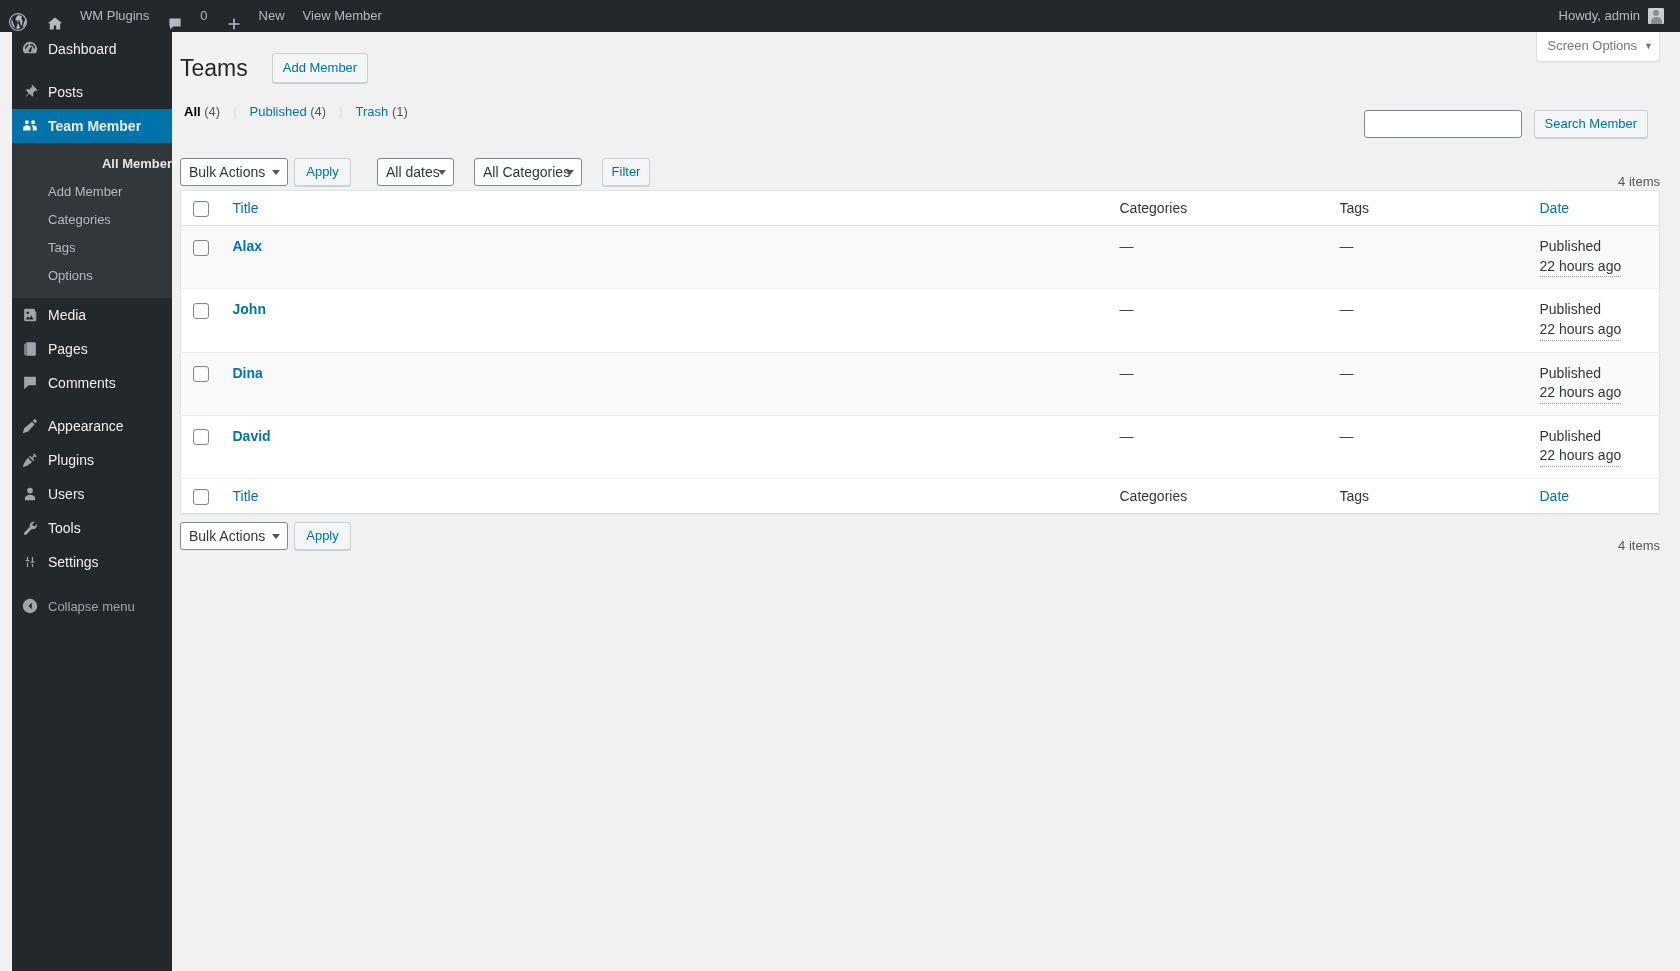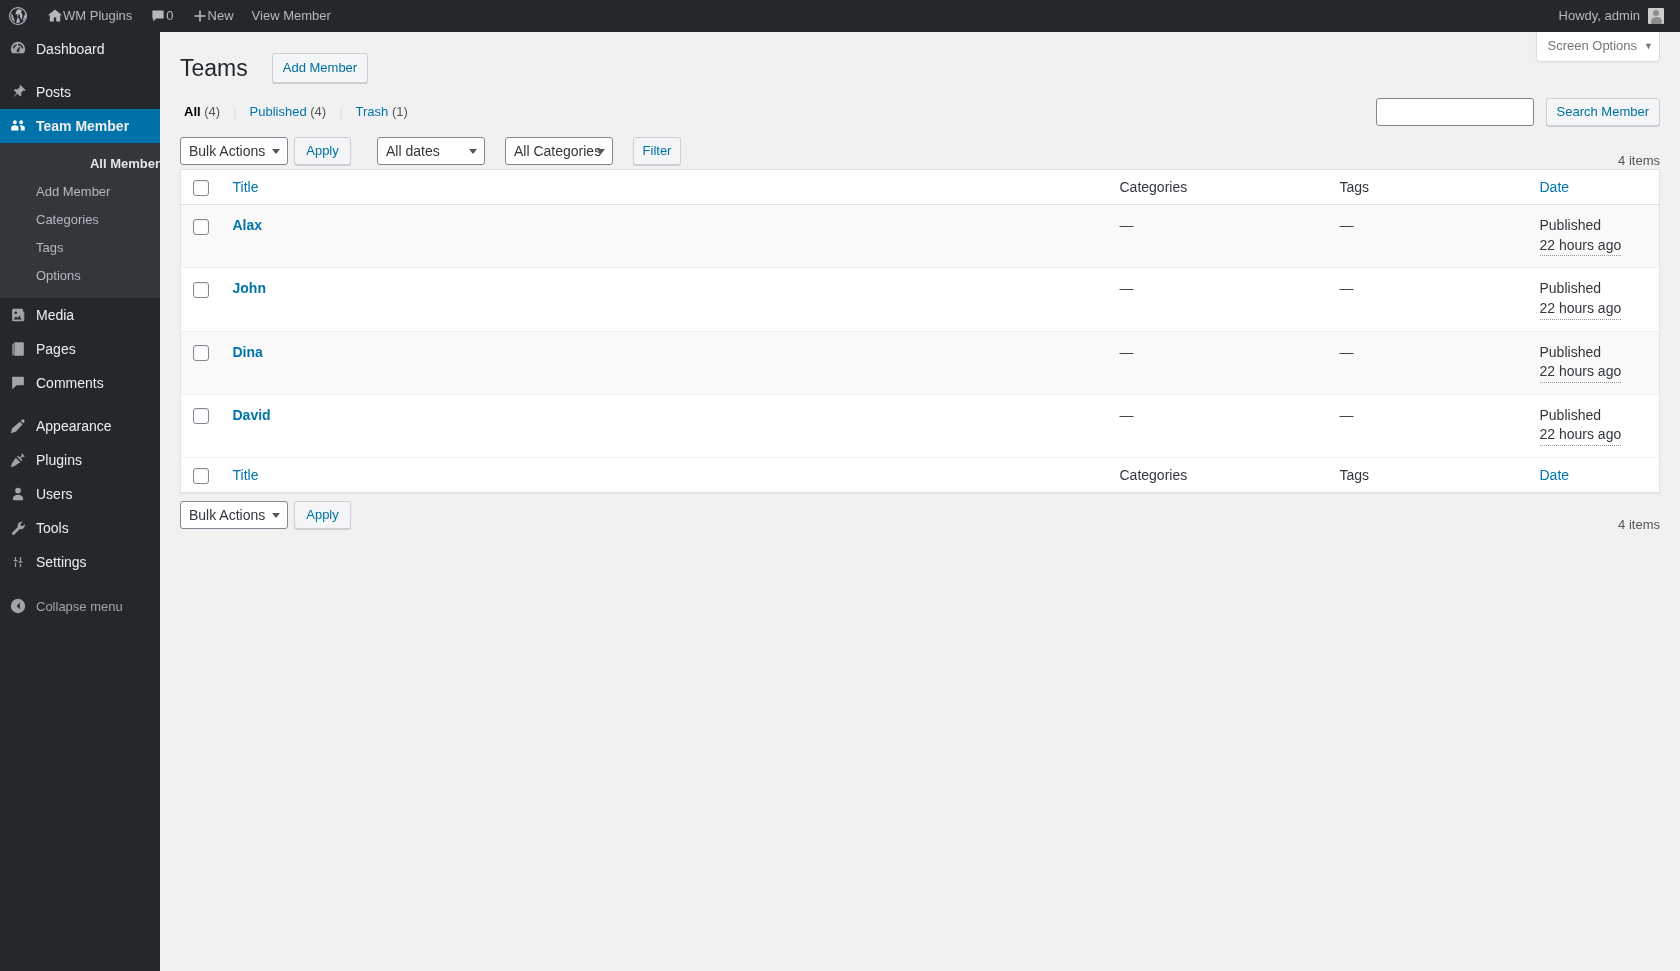--- a/index.html
+++ b/index.html
@@ -15,21 +15,21 @@
 
   
   .adminbar {
     position: absolute; top: 0; left: 0; width: 1680px; height: 32px;
     background: #23282d; color: #b4b9be;
     font-size: 13px; line-height: 32px;
     display: flex; align-items: stretch;
     z-index: 40;
   }
   .ab-item {
-    display: flex; align-items: center; gap: 0;
+    display: flex; align-items: flex-end; gap: 17px;
     padding: 0 9px; color: #b4b9be; text-decoration: none;
     height: 32px; font-size: 13px; white-space: nowrap;
   }
   .ab-logo { padding: 0 10px 0 8px; }
   .ab-spacer { flex: 1; }
   .ab-right { display: flex; align-items: center; padding-right: 8px; }
   .ab-howdy { display: flex; align-items: center; gap: 8px; padding: 0 8px; color: #b4b9be; font-size: 13px; }
   .avatar {
     width: 16px; height: 16px; background: #ccc; border-radius: 1px;
     position: relative; overflow: hidden; flex: 0 0 16px;
@@ -40,21 +40,21 @@
   }
   .avatar::after {
     content: ""; position: absolute; left: 2.5px; top: 9px;
     width: 11px; height: 8px; border-radius: 5px 5px 0 0; background: #8d8d8d;
   }
   .ico { display: inline-block; vertical-align: middle; }
   .ico svg { display: block; }
 
   
   .sidebar {
-    position: absolute; top: 32px; left: 0; width: 160px; height: 939px;
+    position: absolute; top: 32px; left: 12px; width: 160px; height: 939px;
     background: #23282d; color: #eee;
     font-size: 14px;
     z-index: 30;
   }
   .menu-item {
     display: flex; align-items: center; gap: 0;
     height: 34px; padding: 0 0 0 0;
     color: #eee; text-decoration: none; position: relative;
     font-size: 14px; line-height: 34px;
   }
@@ -124,21 +124,21 @@
     font-size: 13px; color: #555; line-height: 2;
     display: flex; align-items: center; float: left;
   }
   .subsubsub li { margin: 4px; padding: 0; }
   .subsubsub a { color: #0073aa; text-decoration: none; }
   .subsubsub a.current { color: #000; font-weight: 600; }
   .subsubsub .count { color: #555; }
   .subsubsub .divider { color: #ddd; padding: 0 5px; }
 
   .search-box {
-    float: right; margin: 0; padding-top: 11px;
+    float: right; margin: 12px; padding-top: 11px;
     display: flex; align-items: flex-start; gap: 12px; padding-left: 8px;
   }
   .search-box input[type=search] {
     width: 158px; height: 28px; padding: 0 8px;
     border: 1px solid #7e8993; border-radius: 3px;
     background: #fff; font-size: 14px; color: #32373c;
     box-shadow: 0 0 0 transparent;
     font-family: "Liberation Sans", sans-serif;
   }
   .button-secondary {
@@ -164,21 +164,21 @@
     height: 28px; padding: 0 24px 0 8px; font-size: 14px; color: #32373c;
     box-shadow: 0 1px 0 rgba(0,0,0,0.02); cursor: pointer; white-space: nowrap;
     min-width: 0;
   }
   .wp-select .caret {
     position: absolute; right: 7px; top: 50%; margin-top: -2px;
     width: 0; height: 0; border-left: 4px solid transparent;
     border-right: 4px solid transparent; border-top: 5px solid #555;
   }
   .sel-bulk { width: 108px; }
-  .sel-dates { width: 108px; }
+  .sel-dates { width: 77px; }
   .sel-cats { width: 108px; }
   .btn-apply { width: 57px; text-align: center; padding: 0; }
   .btn-filter { width: 48px; text-align: center; padding: 0; }
 
   .displaying-num {
     margin-left: auto; font-size: 13px; color: #555; font-style: normal; margin-top: 18px;
   }
 
   
   table.wp-list-table {

